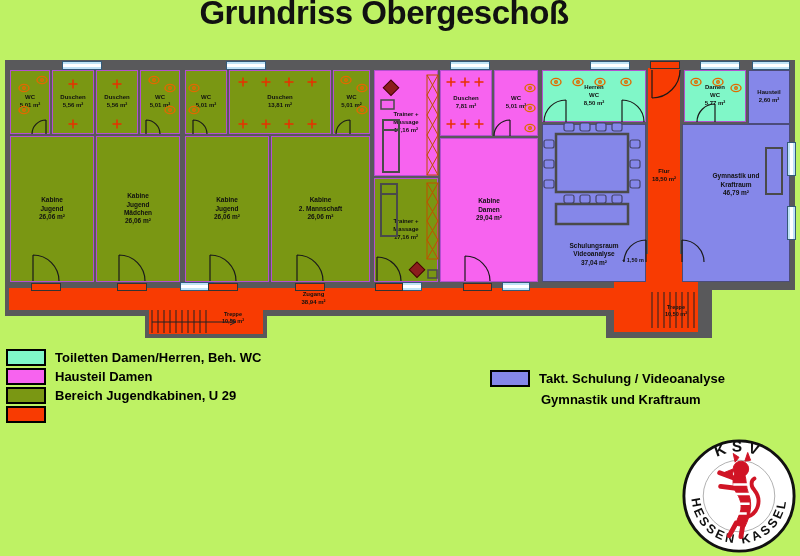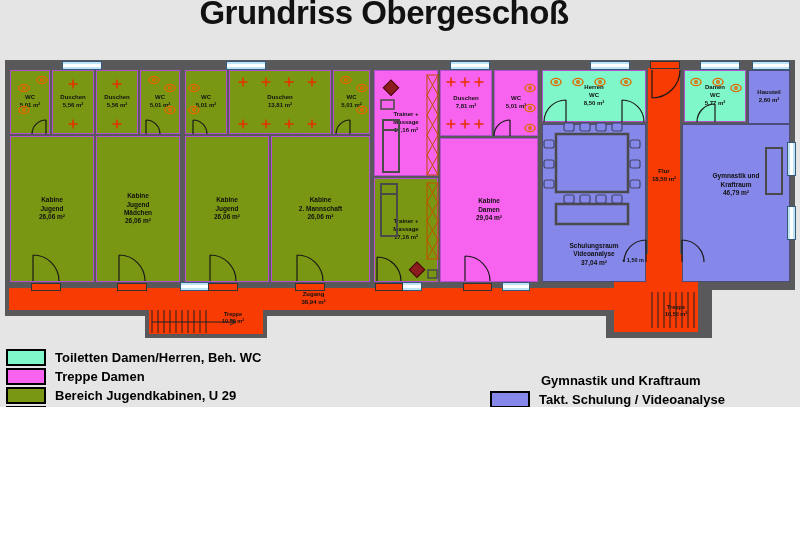--- a/index.html
+++ b/index.html
@@ -1,16 +1,16 @@
 <!DOCTYPE html>
 <html><head>
 <meta charset="utf-8">
 <style>
   html,body{margin:0;padding:0;background:#fff;}
-  .canvas{position:relative;width:800px;height:407px;background:#e5e5e5;overflow:hidden;
+  .canvas{position:relative;width:800px;height:556px;background:#bef264;overflow:hidden;
           font-family:"Liberation Sans",sans-serif;}
   .title{position:absolute;top:-6px;left:0;width:800px;text-align:center;
          transform:translateX(-16px);font-size:33px;font-weight:bold;color:#111;
          letter-spacing:-0.5px;}
   
   .wall{position:absolute;background:#59595b;}
   .room{position:absolute;display:flex;align-items:center;justify-content:center;
         box-sizing:border-box;border:1px solid #b44fd0;}
   .grn{background:#7a9713;}
   .pnk{background:#f763ef;}
@@ -320,38 +320,38 @@
     </svg>
   </div>
 
   <div class="legend">
     <div class="lrow">
       <span class="sw sw-mint"></span>
       <span class="ltext">Toiletten Damen/Herren, Beh. WC</span>
     </div>
     <div class="lrow">
       <span class="sw sw-pink"></span>
-      <span class="ltext">Treppe Damen</span>
+      <span class="ltext">Hausteil Damen</span>
     </div>
     <div class="lrow">
       <span class="sw sw-olive"></span>
       <span class="ltext">Bereich Jugendkabinen, U 29</span>
     </div>
     <div class="lrow">
       <span class="sw sw-orange"></span>
     </div>
   </div>
 
   <div class="legend2">
+    <div class="lrow">
+      <span class="sw sw-blue"></span>
+      <span class="ltext">Takt. Schulung / Videoanalyse</span>
+    </div>
     <div class="lrow line2">
       <span class="ltext">Gymnastik und Kraftraum</span>
-    </div>
-    <div class="lrow">
-      <span class="sw sw-blue"></span>
-      <span class="ltext">Takt. Schulung / Videoanalyse</span>
     </div>
   </div>
 
   <svg class="logo" width="116" height="116" viewBox="0 0 120 120">
     <defs>
       <path id="lg-top" d="M14,60 A46,46 0 0 1 106,60" fill="none"></path>
       <path id="lg-bot" d="M11,60 A49,49 0 0 0 109,60" fill="none"></path>
     </defs>
     <circle cx="60" cy="60" r="57" fill="#fff" stroke="#111" stroke-width="3"></circle>
     <circle cx="60" cy="60" r="37" fill="none" stroke="#999" stroke-width="0.8"></circle>

